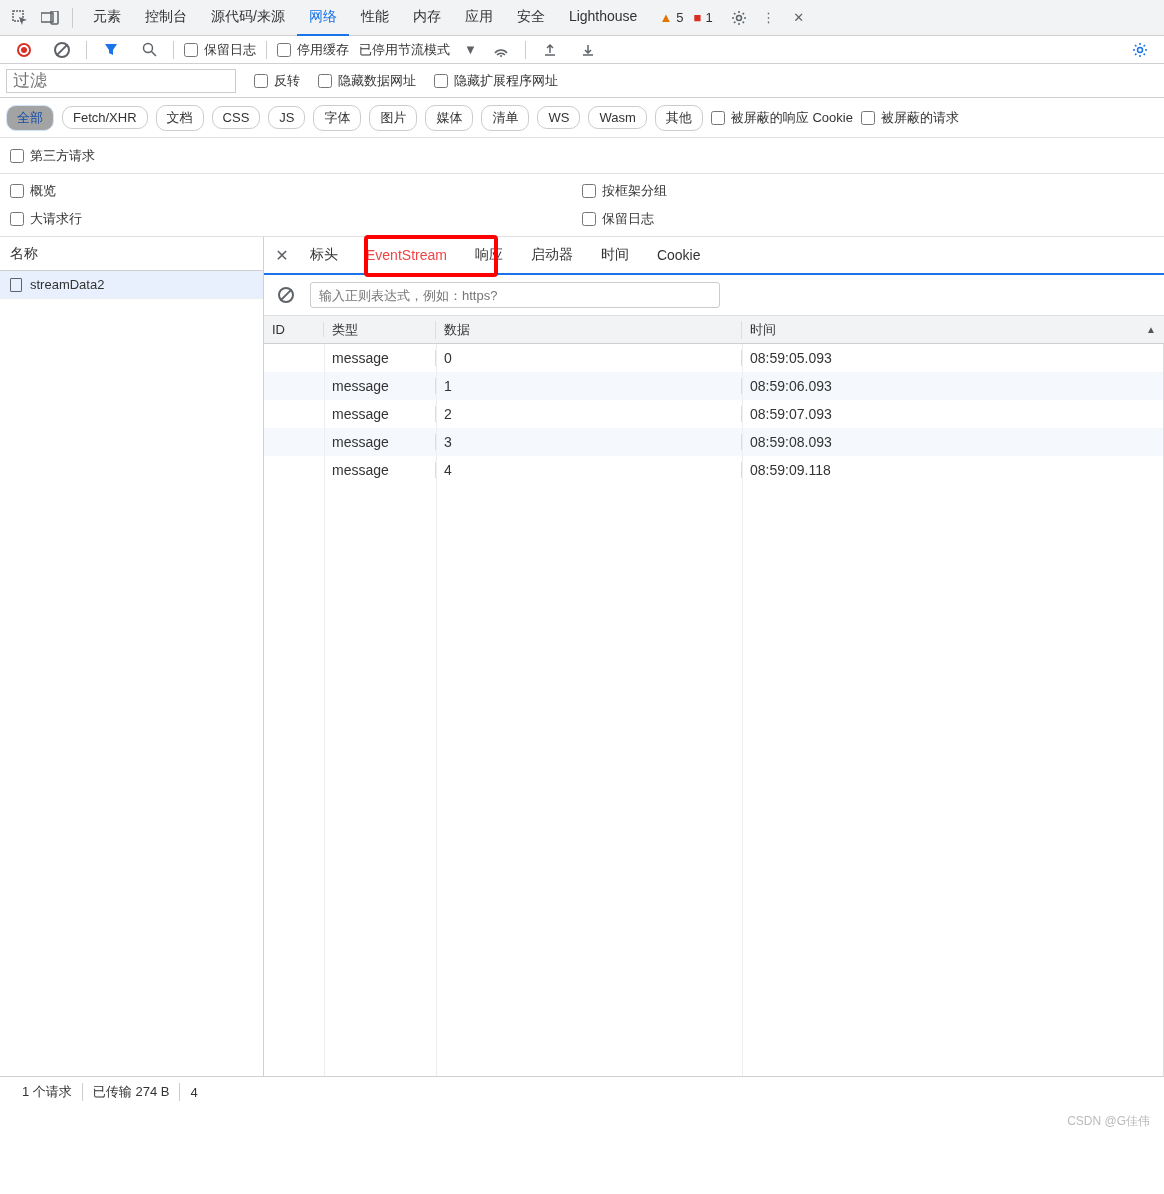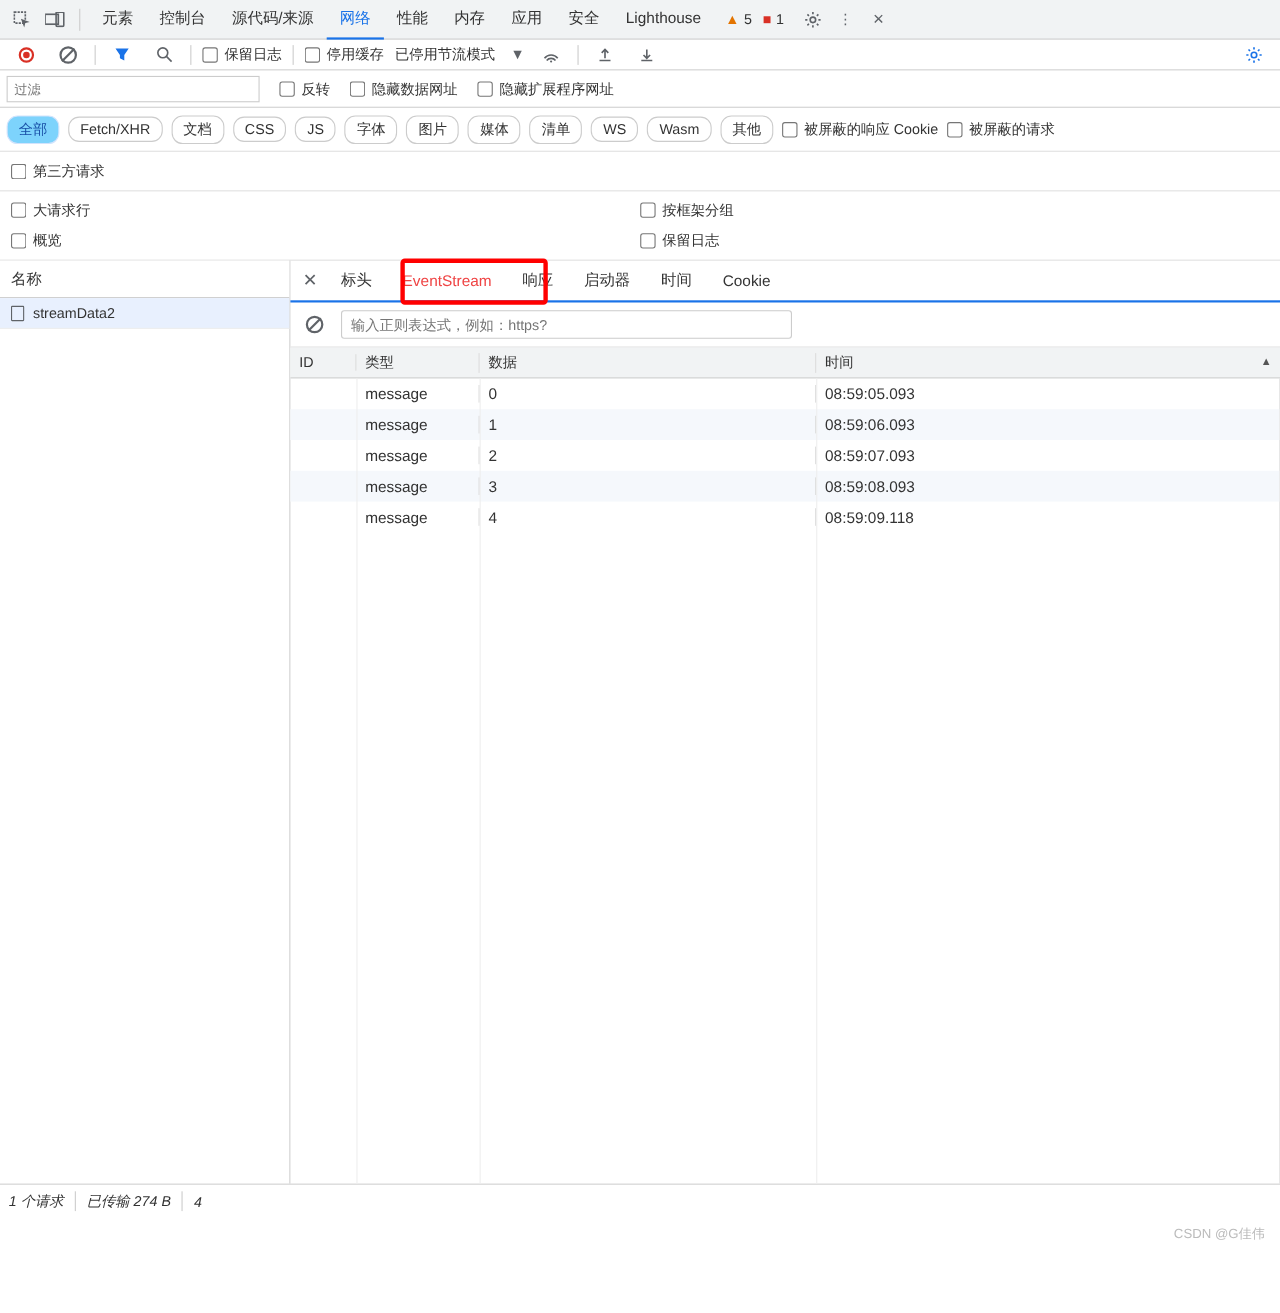--- a/index.html
+++ b/index.html
@@ -17,24 +17,24 @@
   .toolbar2 { display: flex; align-items: center; height: 28px; border-bottom: 1px solid #d0d0d0; padding: 0 10px; gap: 10px; }
   .rec-dot { width: 14px; height: 14px; border: 2px solid #d93025; border-radius: 50%; position: relative; }
   .rec-dot::after { content:""; position:absolute; inset:2px; background:#d93025; border-radius:50%; }
   .no-sign { width:16px; height:16px; border:2px solid #5f6368; border-radius:50%; position:relative; }
   .no-sign::after { content:""; position:absolute; width:2px; height:16px; background:#5f6368; left:5px; top:-2px; transform:rotate(45deg); }
   .funnel { color:#1a73e8; }
   .chk { display: flex; align-items: center; gap: 6px; cursor: pointer; }
   .chk input { width: 14px; height: 14px; }
   .throttle { display:flex; align-items:center; gap:6px; color:#333; }
   .filterbar { display: flex; align-items: center; height: 34px; border-bottom: 1px solid #d0d0d0; padding: 0 6px; gap: 18px; }
-  .filter-input { width: 230px; height: 24px; border: 1px solid #ccc; padding: 0 6px; font-size: 12px; color: #888; }
+  .filter-input { width: 230px; height: 24px; border: 1px solid #ccc; padding: 0 6px; font-size: 17px; color: #888; }
   .typebar { display: flex; align-items: center; height: 40px; border-bottom: 1px solid #e0e0e0; padding: 4px 6px; gap: 8px; flex-wrap: wrap; }
   .pill { border: 1px solid #ccc; border-radius: 10px; padding: 3px 10px; font-size: 13px; cursor: pointer; background:#fff; }
-  .pill.active { background: #7dd3fc; border-color:#d2e3fc; color:#174ea6; }
+  .pill.active { background: #a3a3a3; border-color:#d2e3fc; color:#174ea6; }
   .typebar-row2 { display:flex; align-items:center; height:36px; border-bottom:1px solid #e0e0e0; padding:0 10px; }
   .optgrid { display:flex; padding:8px 10px; border-bottom:1px solid #e0e0e0; }
   .optcol { flex:1; display:flex; flex-direction:column; gap:10px; }
   .main { display: flex; height: 840px; border-bottom:1px solid #d0d0d0; }
   .left { width: 264px; border-right: 1px solid #d0d0d0; display:flex; flex-direction:column; }
   .left-header { height: 34px; display:flex; align-items:center; padding:0 10px; border-bottom:1px solid #d0d0d0; font-size:14px; color:#333; background:#fff; }
   .req-item { display:flex; align-items:center; gap:8px; padding:6px 10px; background:#e8f0fe; border-bottom:1px solid #eee; cursor:pointer; }
   .req-icon { width:12px; height:14px; border:1px solid #5f6368; border-radius:1px; }
   .right { flex:1; display:flex; flex-direction:column; }
   .detail-tabs { display:flex; align-items:center; height:38px; border-bottom:2px solid #1a73e8; padding:0 4px; }
@@ -48,21 +48,21 @@
   .grid-header, .grid-row { display:flex; }
   .grid-header { background:#f1f3f4; border-bottom:1px solid #d0d0d0; height:28px; align-items:center; font-size:13px; color:#333; }
   .col-id { width:60px; padding-left:8px; border-right:1px solid #ddd; }
   .col-type { width:112px; padding-left:8px; border-right:1px solid #ddd; }
   .col-data { width:306px; padding-left:8px; border-right:1px solid #ddd; }
   .col-time { flex:1; padding-left:8px; padding-right:8px; display:flex; justify-content:space-between; align-items:center; }
   .grid-row { height:28px; align-items:center; font-size:14px; }
   .grid-row.alt { background:#f5f8fc; }
   .grid-body { flex:1; border-right:1px solid #ddd; position:relative; }
   .grid-body .vline { position:absolute; top:0; bottom:0; width:1px; background:#eee; }
-  .statusbar { display:flex; align-items:center; height:30px; padding:0 8px; gap:0; font-size:13px;font-style:italic; }
+  .statusbar { display:flex; align-items:center; height:30px; padding:0 22px; gap:0; font-size:13px; }
   .statusbar .sdiv { width:1px; height:18px; background:#ccc; margin:0 10px; }
   .watermark { text-align:right; padding:6px 14px; color:#bbb; font-size:12px; }
   .sort-arrow { font-size:10px; color:#555; }
 </style>
 </head>
 <body>
 
 <div class="topbar" style="position:relative;">
   <div class="ico">
       <svg width="16" height="16" viewBox="0 0 16 16">
@@ -205,25 +205,25 @@
   <label class="chk">
       <input type="checkbox" style="">
       <span>第三方请求</span>
     </label>
 </div>
 
 <div class="optgrid">
   <div class="optcol">
     <label class="chk">
         <input type="checkbox" style="">
+        <span>概览</span>
+      </label>
+    <label class="chk">
+        <input type="checkbox" style="">
         <span>大请求行</span>
-      </label>
-    <label class="chk">
-        <input type="checkbox" style="">
-        <span>概览</span>
       </label>
   </div>
   <div class="optcol">
     <label class="chk">
         <input type="checkbox" style="">
         <span>按框架分组</span>
       </label>
     <label class="chk">
         <input type="checkbox" style="">
         <span>保留日志</span>

